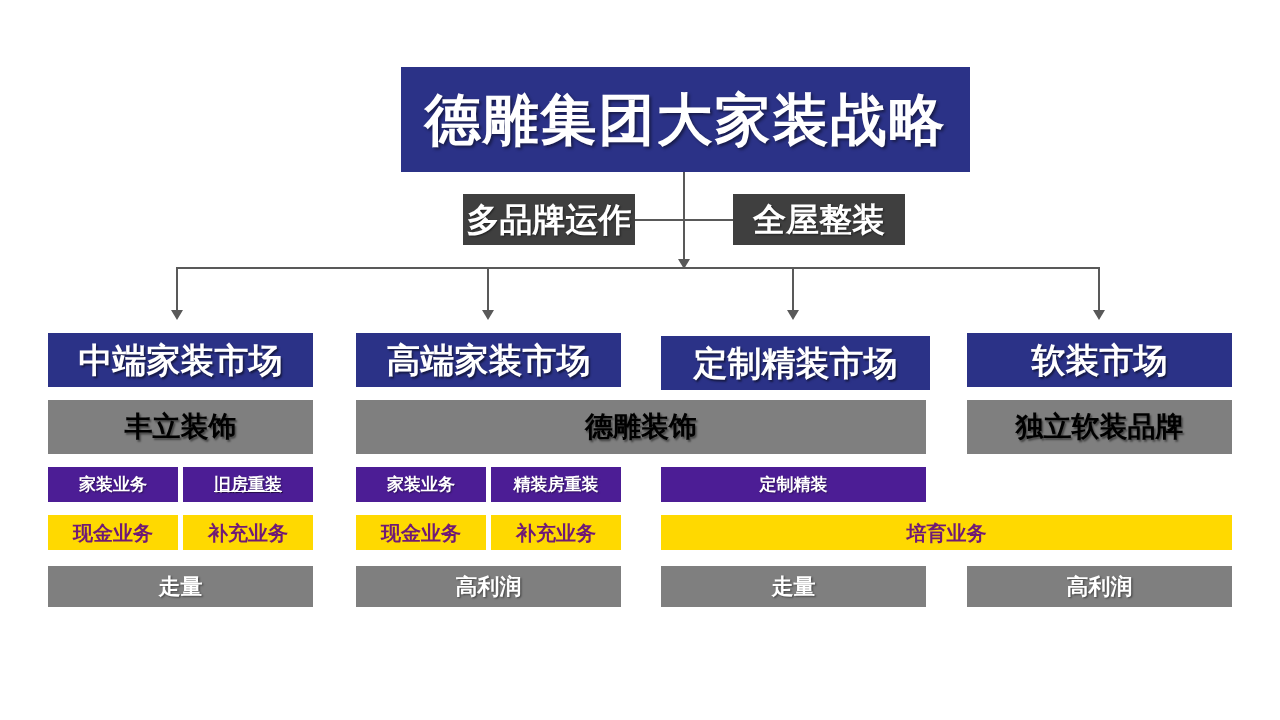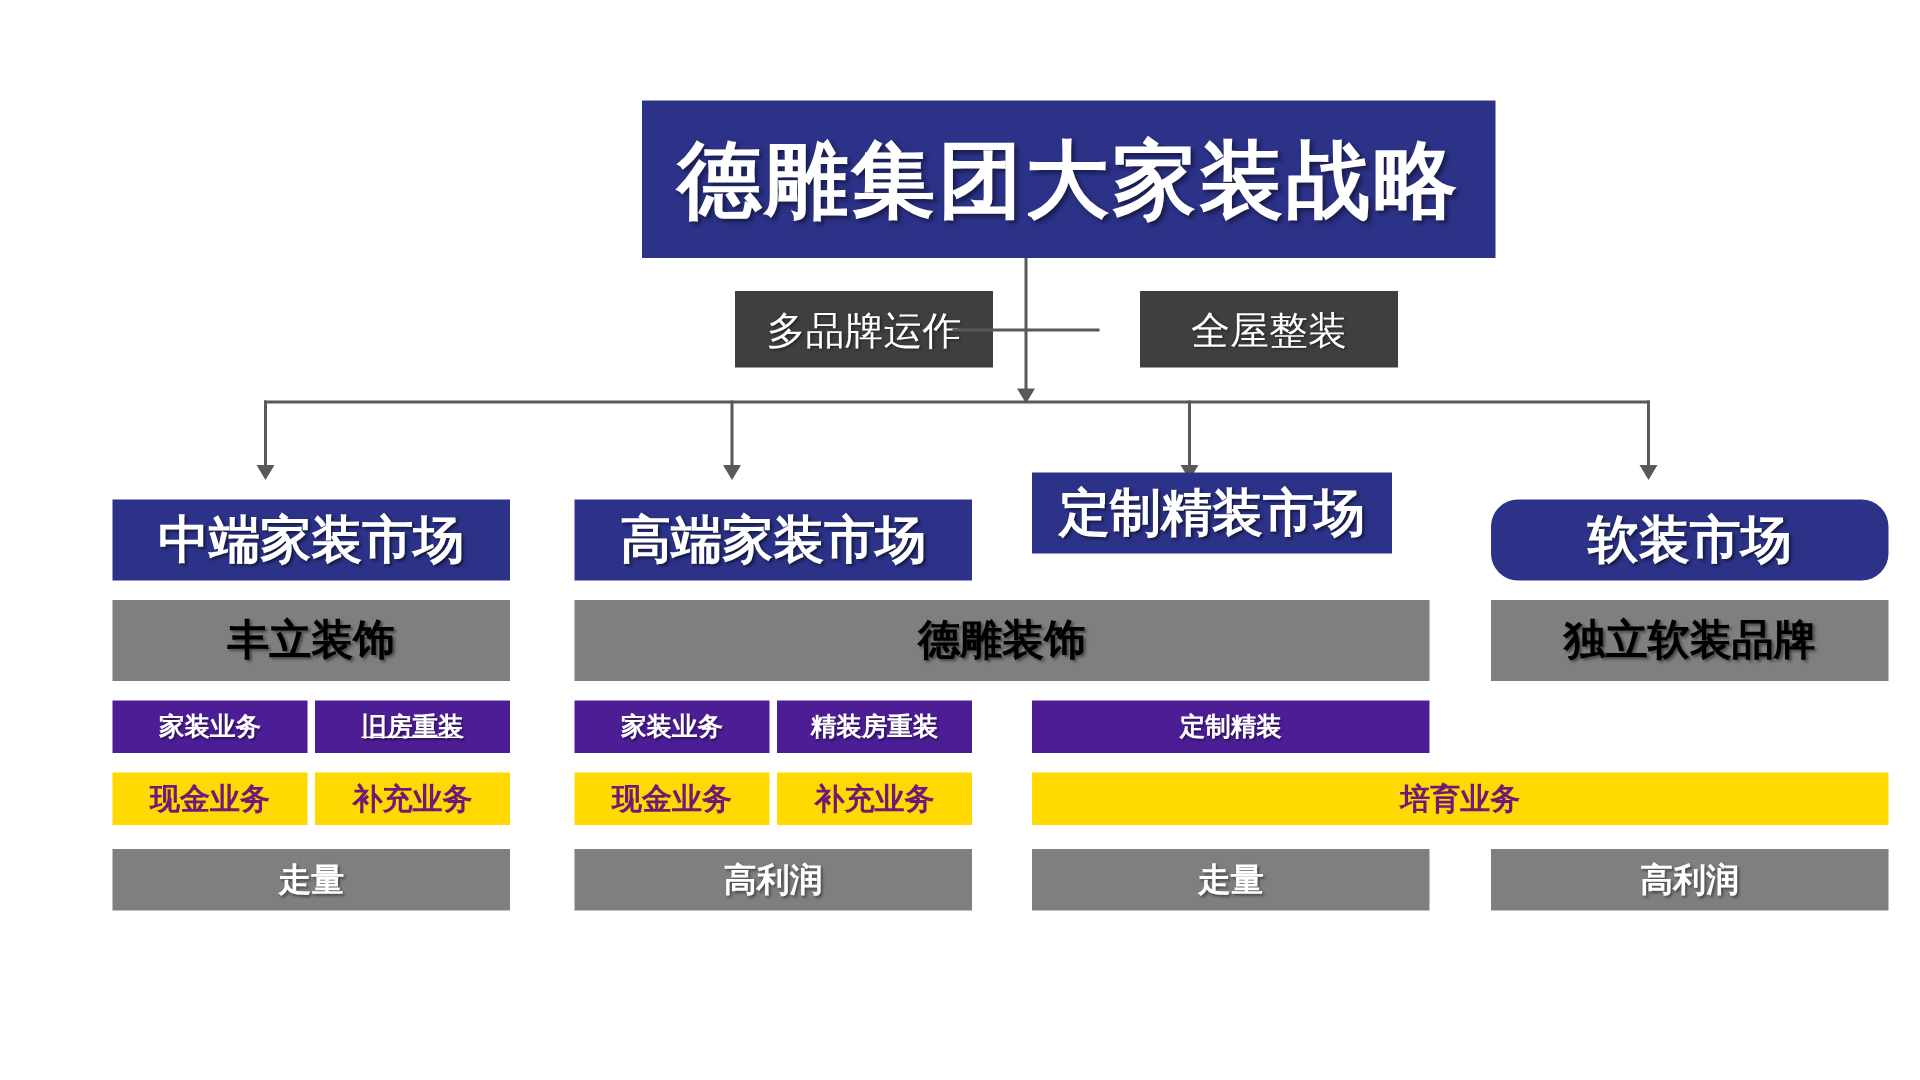--- a/index.html
+++ b/index.html
@@ -19,41 +19,40 @@
     overflow: hidden;
   }
   .box {
     position: absolute;
     display: flex;
     align-items: center;
     justify-content: center;
     box-sizing: border-box;
     white-space: nowrap;
     line-height: 1;
-    margin-left: 27px;
   }
   
   #title-box {
     left: 401px;
     top: 67px;
     width: 569px;
     height: 105px;
     background: #2b3287;
     color: #ffffff;
     font-size: 56px;
     font-weight: bold;
     letter-spacing: 2px;
     text-shadow: 2px 2px 3px rgba(0,0,0,0.45);
   }
   
   .dark-tag {
     background: #3f3f3f;
     color: #ffffff;
-    font-size: 26px;
-    font-weight: normal;
+    font-size: 33px;
+    font-weight: bold;
     text-shadow: 1px 1px 2px rgba(0,0,0,0.5);
   }
   #tag-multibrand {
     left: 463px;
     top: 194px;
     width: 172px;
     height: 51px;
   }
   #tag-wholehouse {
     left: 733px;
@@ -167,27 +166,27 @@
   <div class="box brand-row" style="left:356px; top:400px; width:570px;">德雕装饰</div>
 
   <div class="box sub-cell" style="left:356px; top:467px; width:130px;">家装业务</div>
   <div class="box sub-cell" style="left:491px; top:467px; width:130px;">精装房重装</div>
 
   <div class="box yellow-cell" style="left:356px; top:515px; width:130px;">现金业务</div>
   <div class="box yellow-cell" style="left:491px; top:515px; width:130px;">补充业务</div>
 
   <div class="box outcome-cell" style="left:356px; top:566px; width:265px;">高利润</div>
 
-  <div class="box market-head" style="left:661px; top:315px; width:240px;">定制精装市场</div>
+  <div class="box market-head" style="left:661px; top:336px; width:269px;">定制精装市场</div>
 
   <div class="box sub-cell" style="left:661px; top:467px; width:265px;">定制精装</div>
 
   <div class="box yellow-cell" style="left:661px; top:515px; width:571px;">培育业务</div>
 
   <div class="box outcome-cell" style="left:661px; top:566px; width:265px;">走量</div>
 
-  <div class="box market-head" style="left:967px; top:333px; width:265px;border-radius:18px;">软装市场</div>
+  <div class="box market-head" style="left:967px; top:333px; width:265px;">软装市场</div>
 
   <div class="box brand-row" style="left:967px; top:400px; width:265px;">独立软装品牌</div>
 
   <div class="box outcome-cell" style="left:967px; top:566px; width:265px;">高利润</div>
 
 </div>
 
 </body></html>

